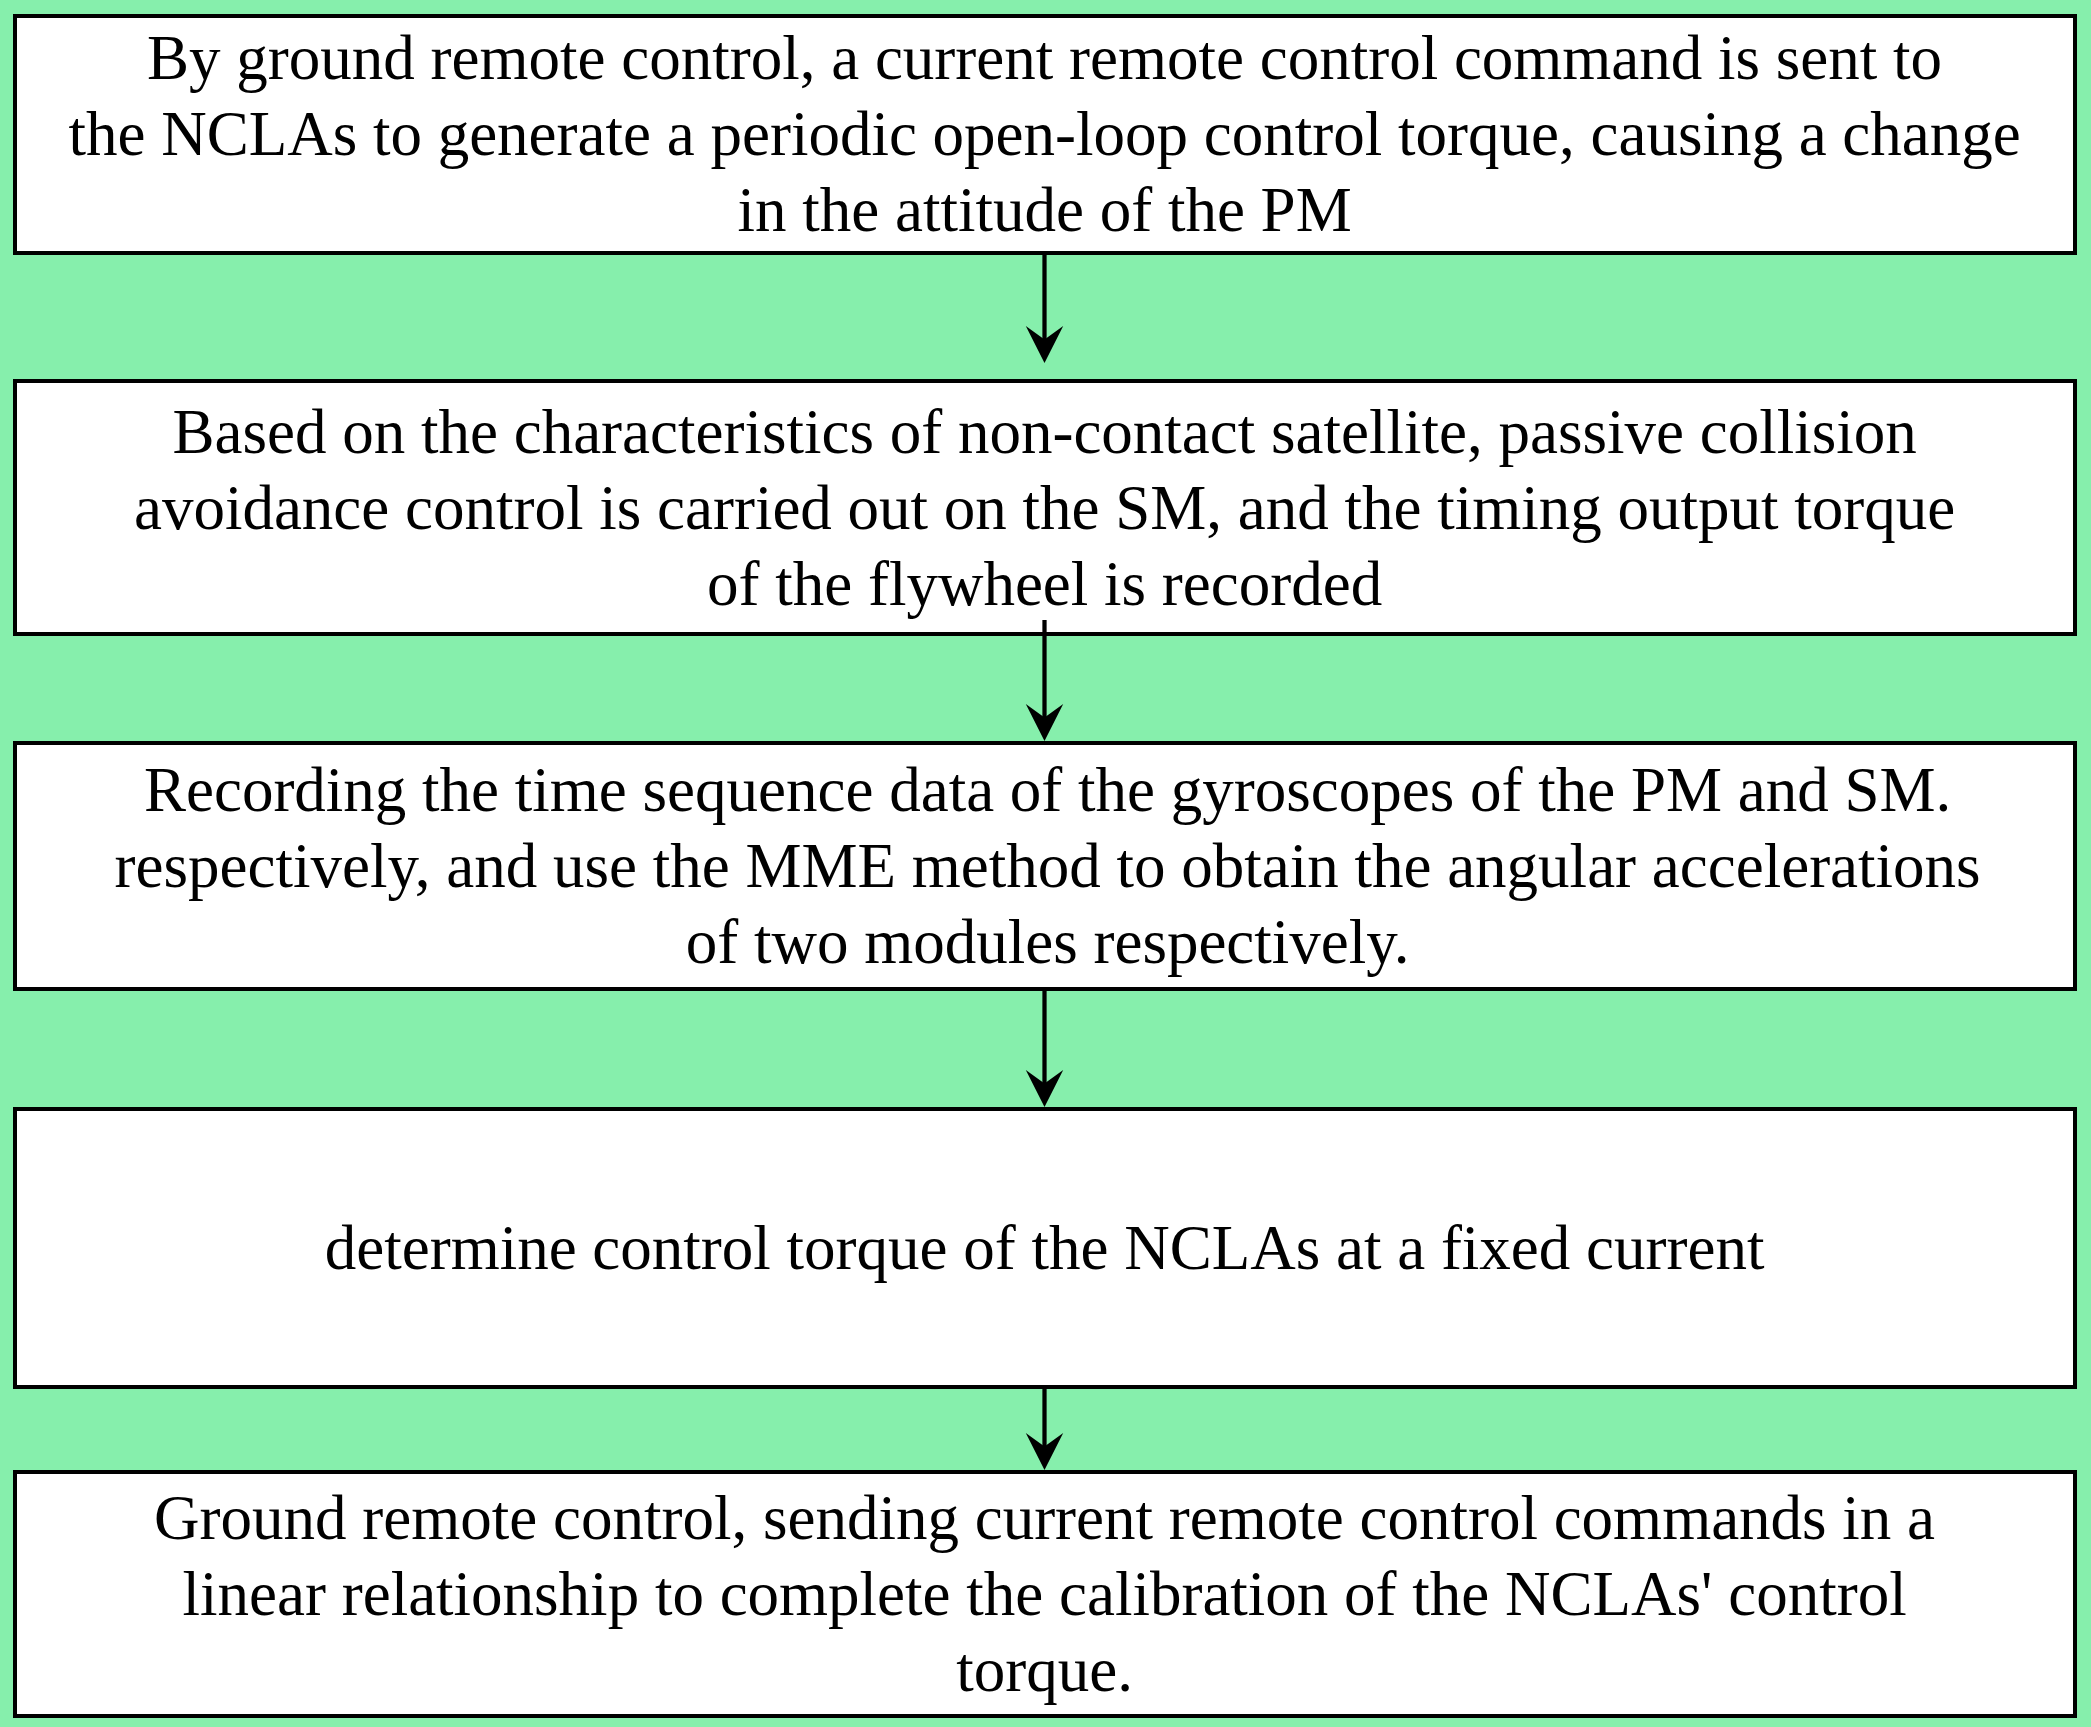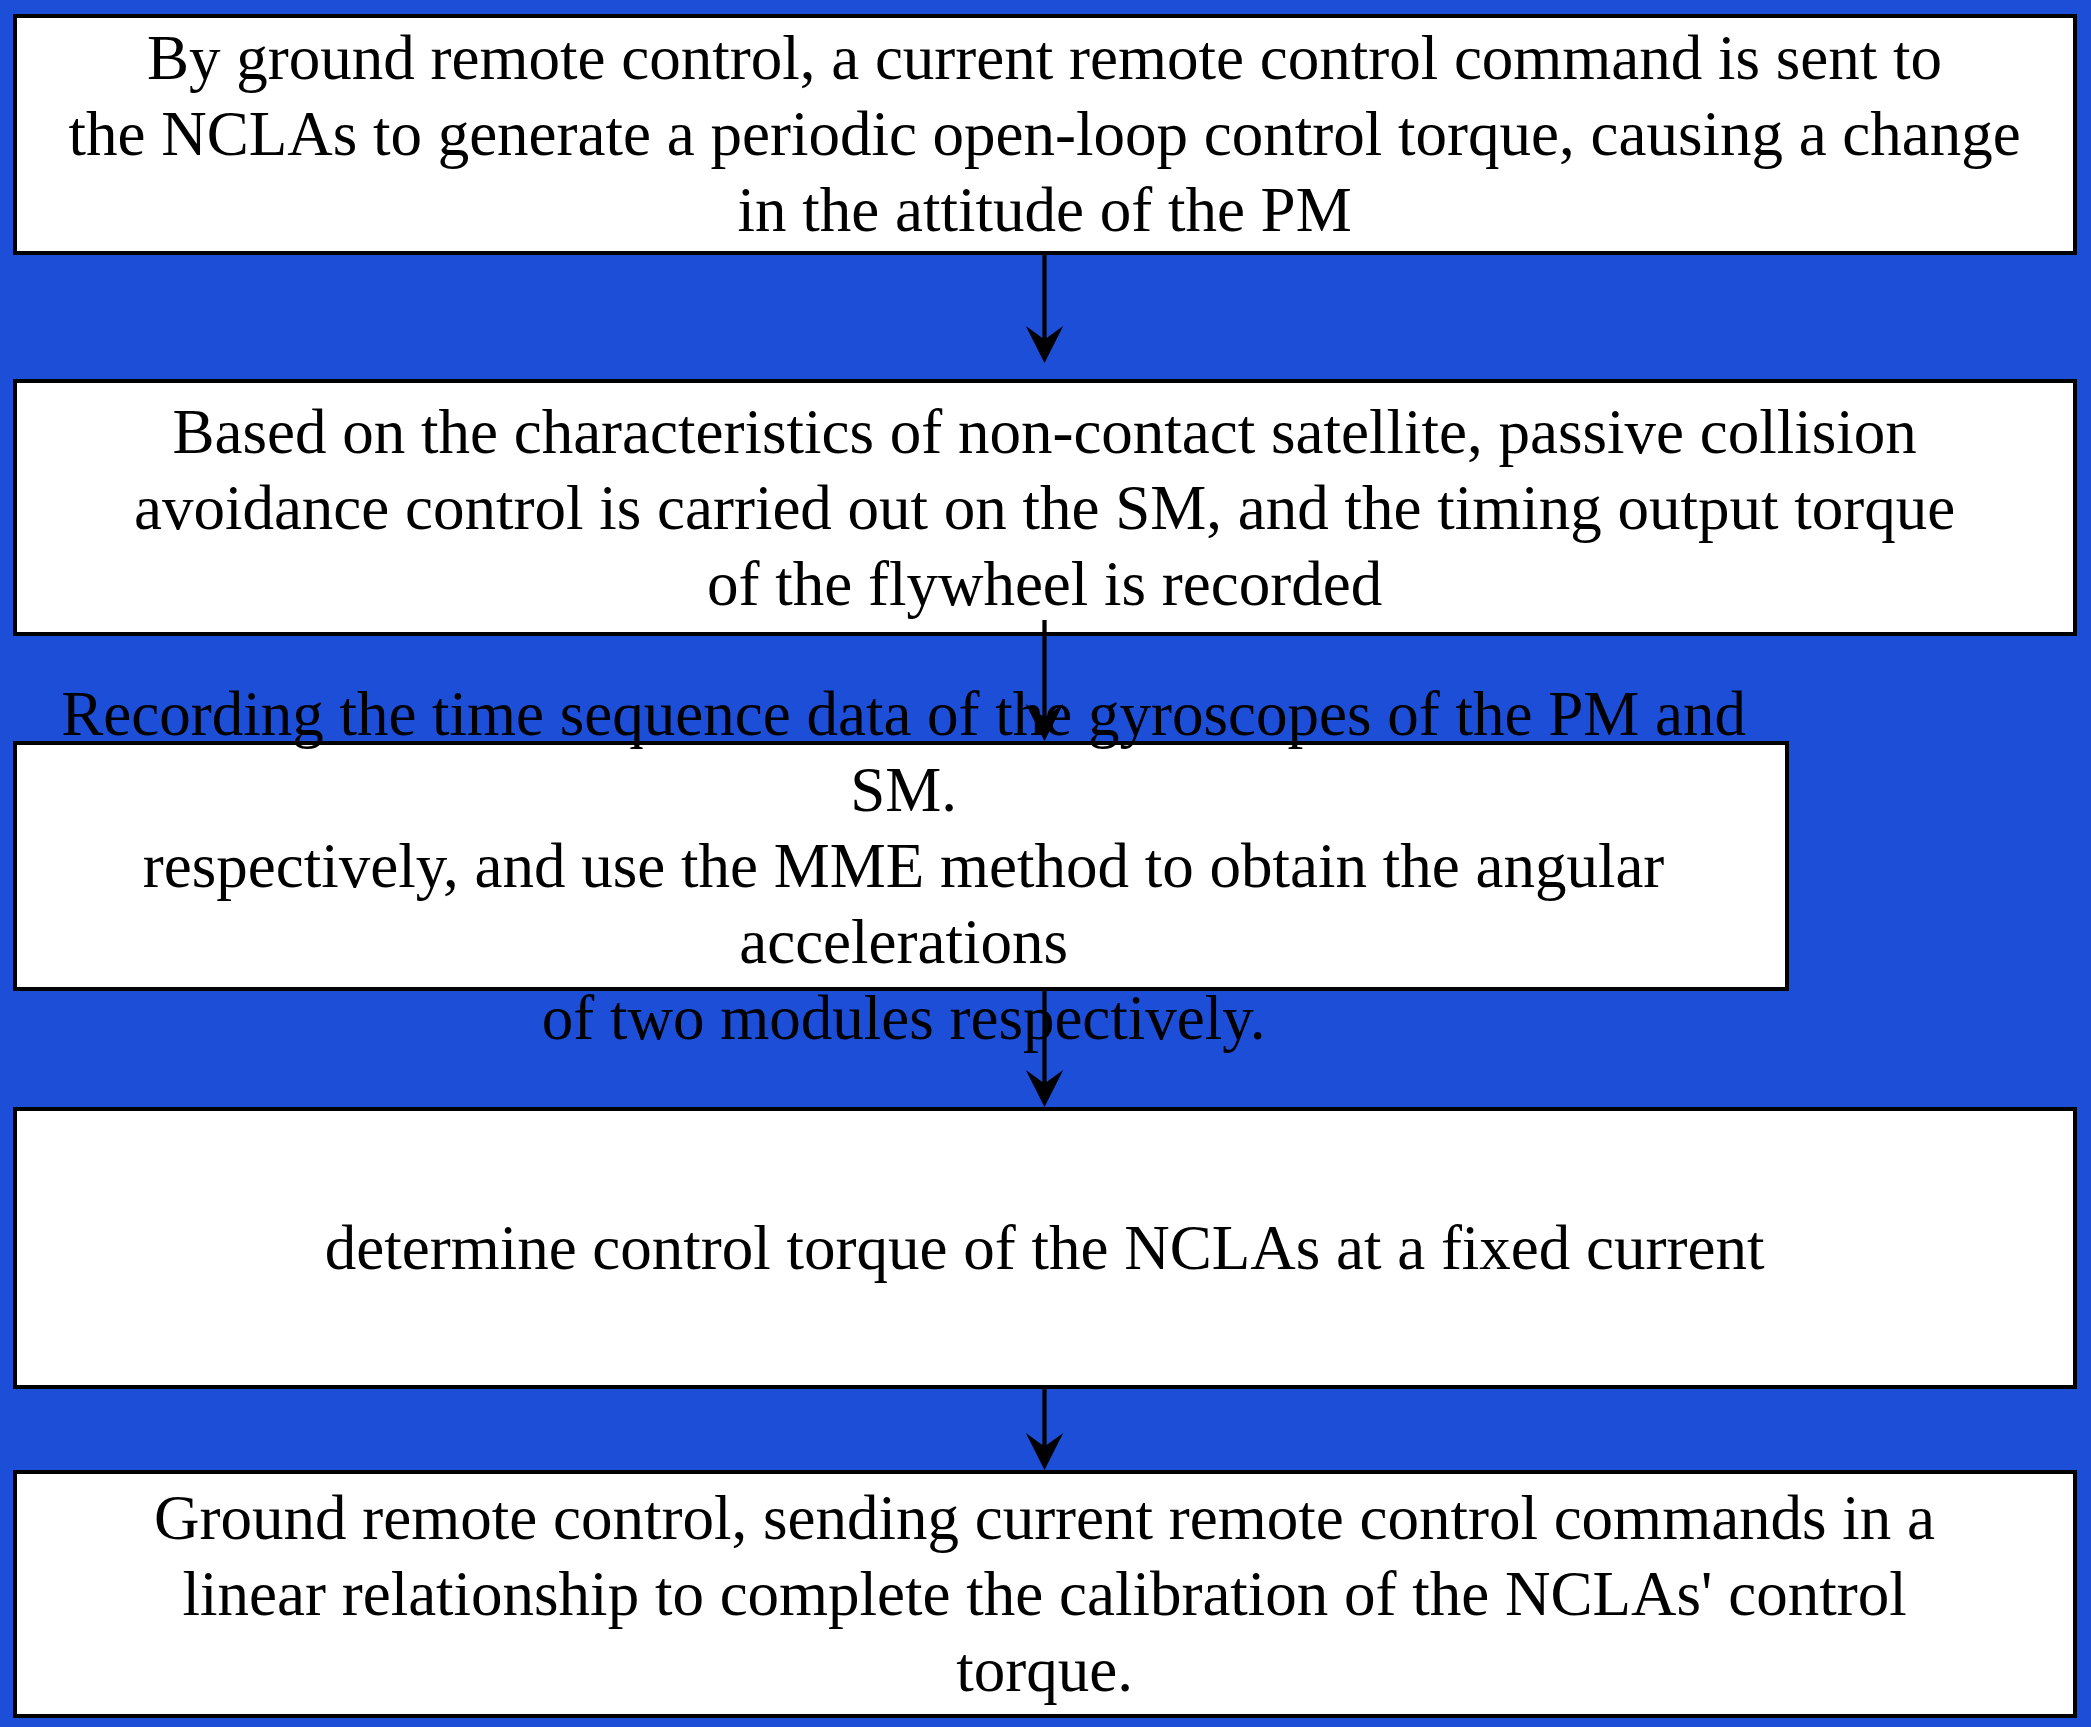--- a/index.html
+++ b/index.html
@@ -4,21 +4,21 @@
 <style>
   html, body {
     margin: 0;
     padding: 0;
     background: #ffffff;
   }
   #canvas {
     position: relative;
     width: 2091px;
     height: 1728px;
-    background: #1d4ed8;
+    background: #86efac;
     overflow: hidden;
     font-family: "Liberation Serif", "DejaVu Serif", serif;
   }
   .flow-box {
     position: absolute;
     box-sizing: border-box;
     border: 4.2px solid #000000;
     background: #ffffff;
     display: flex;
     align-items: center;
@@ -69,21 +69,21 @@
 of the flywheel is recorded</div>
   </div>
 
   <div class="connector" style="left:1019px; top:620px; height:121px;">
     <svg viewBox="0 0 60 144" preserveAspectRatio="none">
       <line x1="30" y1="0" x2="30" y2="120" stroke="#000000" stroke-width="5"></line>
       <path d="M 8 100 L 30 144 L 52 100 L 30 116 Z" fill="#000000"></path>
     </svg>
   </div>
 
-  <div class="flow-box" style="left:12.6px; top:741px; width:1776px; height:250px;padding-left:6px;">
+  <div class="flow-box" style="left:12.6px; top:741px; width:2064px; height:250px;padding-left:6px;">
     <div class="flow-box-text">Recording the time sequence data of the gyroscopes of the PM and SM.
 respectively, and use the MME method to obtain the angular accelerations
 of two modules respectively.</div>
   </div>
 
   <div class="connector" style="left:1019px; top:991px; height:116px;">
     <svg viewBox="0 0 60 138" preserveAspectRatio="none">
       <line x1="30" y1="0" x2="30" y2="114" stroke="#000000" stroke-width="5"></line>
       <path d="M 8 94 L 30 138 L 52 94 L 30 110 Z" fill="#000000"></path>
     </svg>

